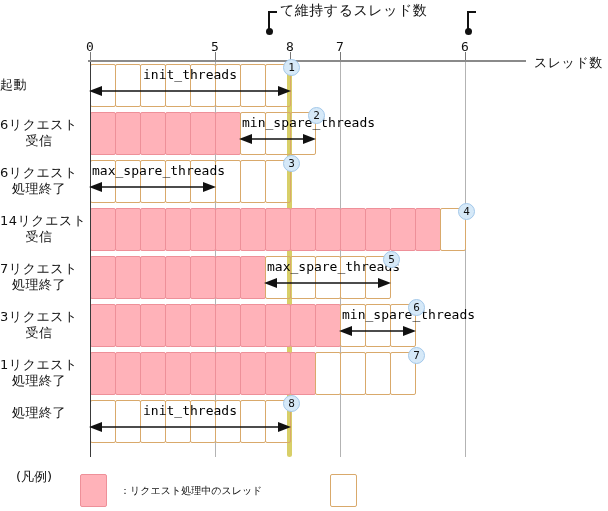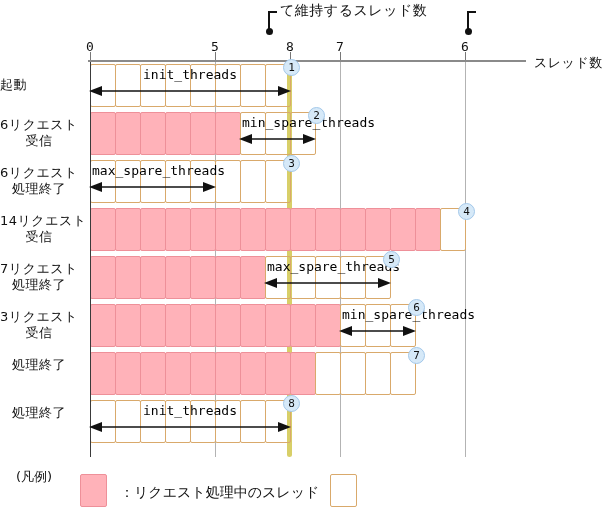--- a/index.html
+++ b/index.html
@@ -21,21 +21,21 @@
   .ann-arrow{position:absolute;z-index:5;}
   .badge{position:absolute;width:17px;height:17px;border-radius:50%;box-sizing:border-box;border:1px solid;
          display:flex;align-items:center;justify-content:center;
          font-family:"DejaVu Sans Mono","Liberation Mono",monospace;font-size:11px;z-index:7;}
   .callout-text{position:absolute;font-size:14px;line-height:16px;letter-spacing:0.5px;white-space:nowrap;z-index:6;}
   .callout-line{position:absolute;background:#111;z-index:6;}
   .callout-bullet{position:absolute;width:7px;height:7px;border-radius:50%;background:#111;z-index:6;}
   .axis-title{position:absolute;font-size:13px;letter-spacing:0.5px;white-space:nowrap;}
   .legend-title{position:absolute;font-size:13px;white-space:nowrap;}
   .legend-swatch{position:absolute;box-sizing:border-box;border:1px solid;border-radius:2px;}
-  .legend-label{position:absolute;font-size:14px;white-space:nowrap;font-family:Liberation Serif, serif;}
+  .legend-label{position:absolute;font-size:10px;white-space:nowrap;font-family:Liberation Serif, serif;}
 </style>
 </head>
 <body>
 
 <div id="stage">
   <div class="axis-line" id="axis-h" style="left:88px;top:60px;width:438px;height:2px;"></div>
   <div class="axis-title" style="left:534px;top:54px;">スレッド数</div>
   <div id="built">
       <div class="tick-label" style="left: 90px; top: 39px;">0</div>
       <div class="tick-stub" style="left: 90px; top: 52px; height: 8px;"></div>
@@ -181,20 +181,21 @@
       <div class="cell" style="left: 365px; top: 304px; width: 26px; height: 43px; background: transparent; border-color: rgb(217, 169, 107);"></div>
       <div class="cell" style="left: 390px; top: 304px; width: 26px; height: 43px; background: transparent; border-color: rgb(217, 169, 107);"></div>
       <div class="ann-arrow" style="left: 337px; top: 323px; width: 81px; height: 14px;"><svg width="81" height="14" viewBox="0 0 81 14">
           <line x1="12" y1="7" x2="69" y2="7" stroke="#111" stroke-width="1.6"></line>
           <polygon points="2,7 15,2 15,12" fill="#111"></polygon>
           <polygon points="79,7 66,2 66,12" fill="#111"></polygon>
         </svg></div>
       <div class="ann-label" style="top: 308px; left: 342px;">min_spare_threads</div>
       <div class="badge" style="left: 408px; top: 299px; background: rgb(214, 233, 248); border-color: rgb(163, 200, 234);">6</div>
       <div class="row-label" style="top: 356.5px;">
+        <div>1リクエスト</div>
         <div>処理終了</div>
       </div>
       <div class="cell busy" style="left: 90px; top: 352px; width: 26px; height: 43px; background: rgb(255, 178, 185); border-color: rgb(238, 144, 153);"></div>
       <div class="cell busy" style="left: 115px; top: 352px; width: 26px; height: 43px; background: rgb(255, 178, 185); border-color: rgb(238, 144, 153);"></div>
       <div class="cell busy" style="left: 140px; top: 352px; width: 26px; height: 43px; background: rgb(255, 178, 185); border-color: rgb(238, 144, 153);"></div>
       <div class="cell busy" style="left: 165px; top: 352px; width: 26px; height: 43px; background: rgb(255, 178, 185); border-color: rgb(238, 144, 153);"></div>
       <div class="cell busy" style="left: 190px; top: 352px; width: 26px; height: 43px; background: rgb(255, 178, 185); border-color: rgb(238, 144, 153);"></div>
       <div class="cell busy" style="left: 215px; top: 352px; width: 26px; height: 43px; background: rgb(255, 178, 185); border-color: rgb(238, 144, 153);"></div>
       <div class="cell busy" style="left: 240px; top: 352px; width: 26px; height: 43px; background: rgb(255, 178, 185); border-color: rgb(238, 144, 153);"></div>
       <div class="cell busy" style="left: 265px; top: 352px; width: 26px; height: 43px; background: rgb(255, 178, 185); border-color: rgb(238, 144, 153);"></div>

